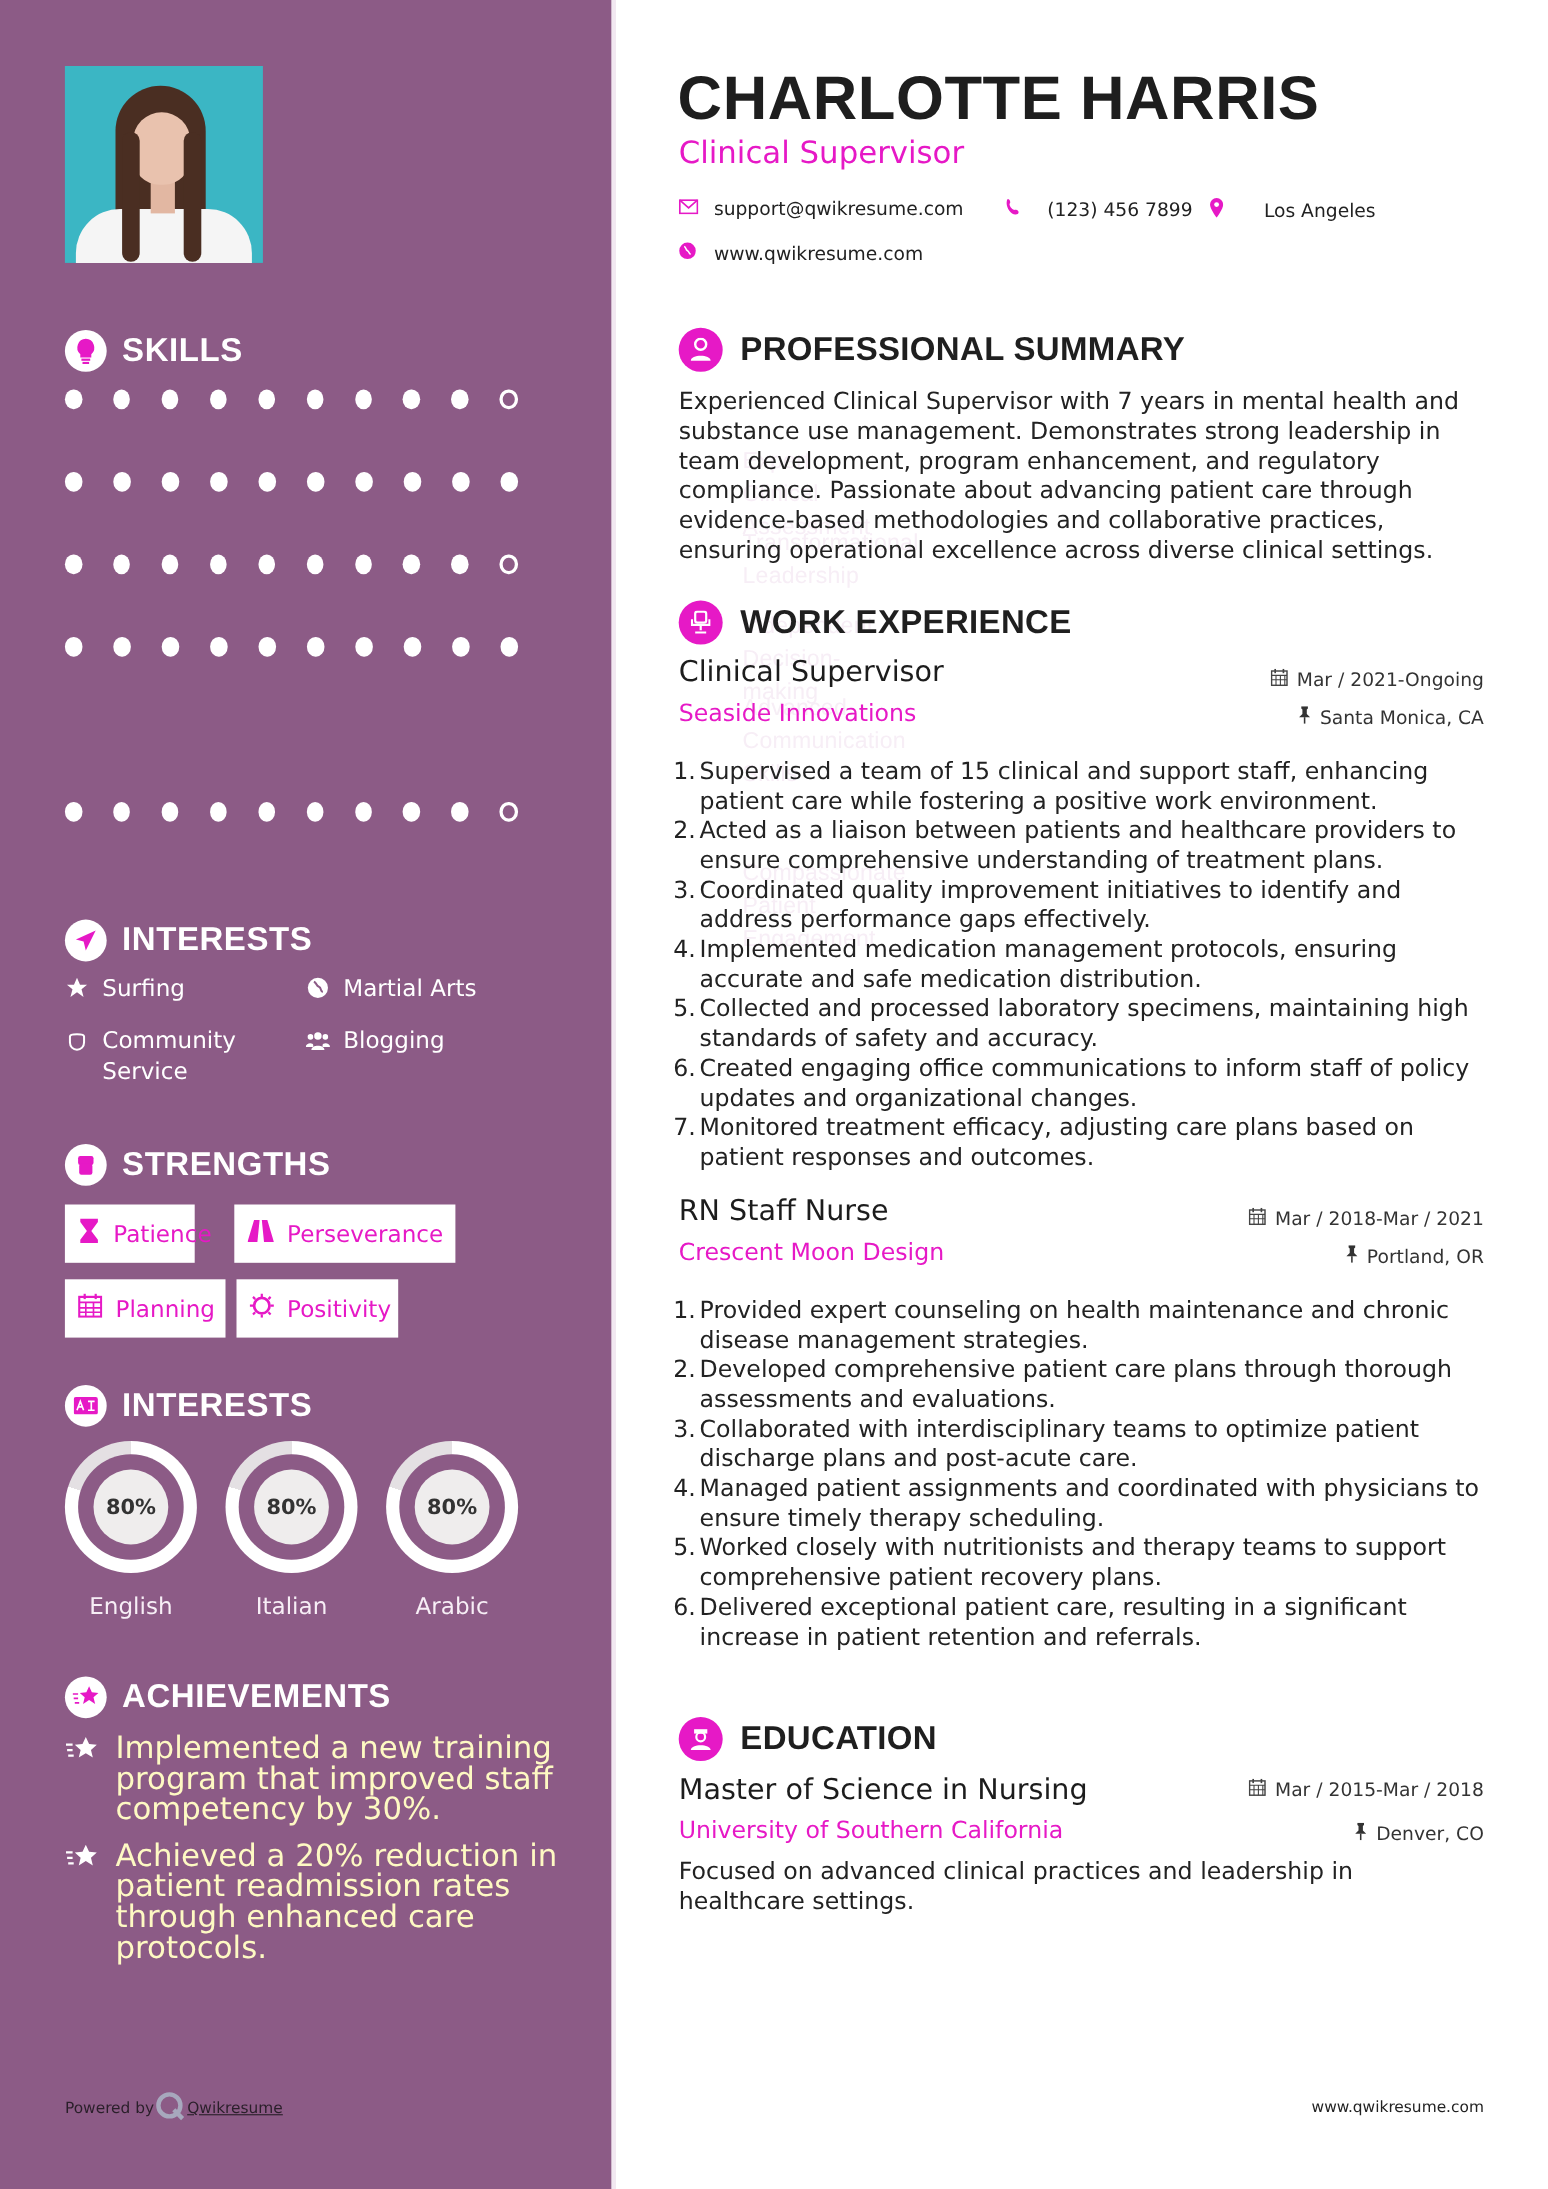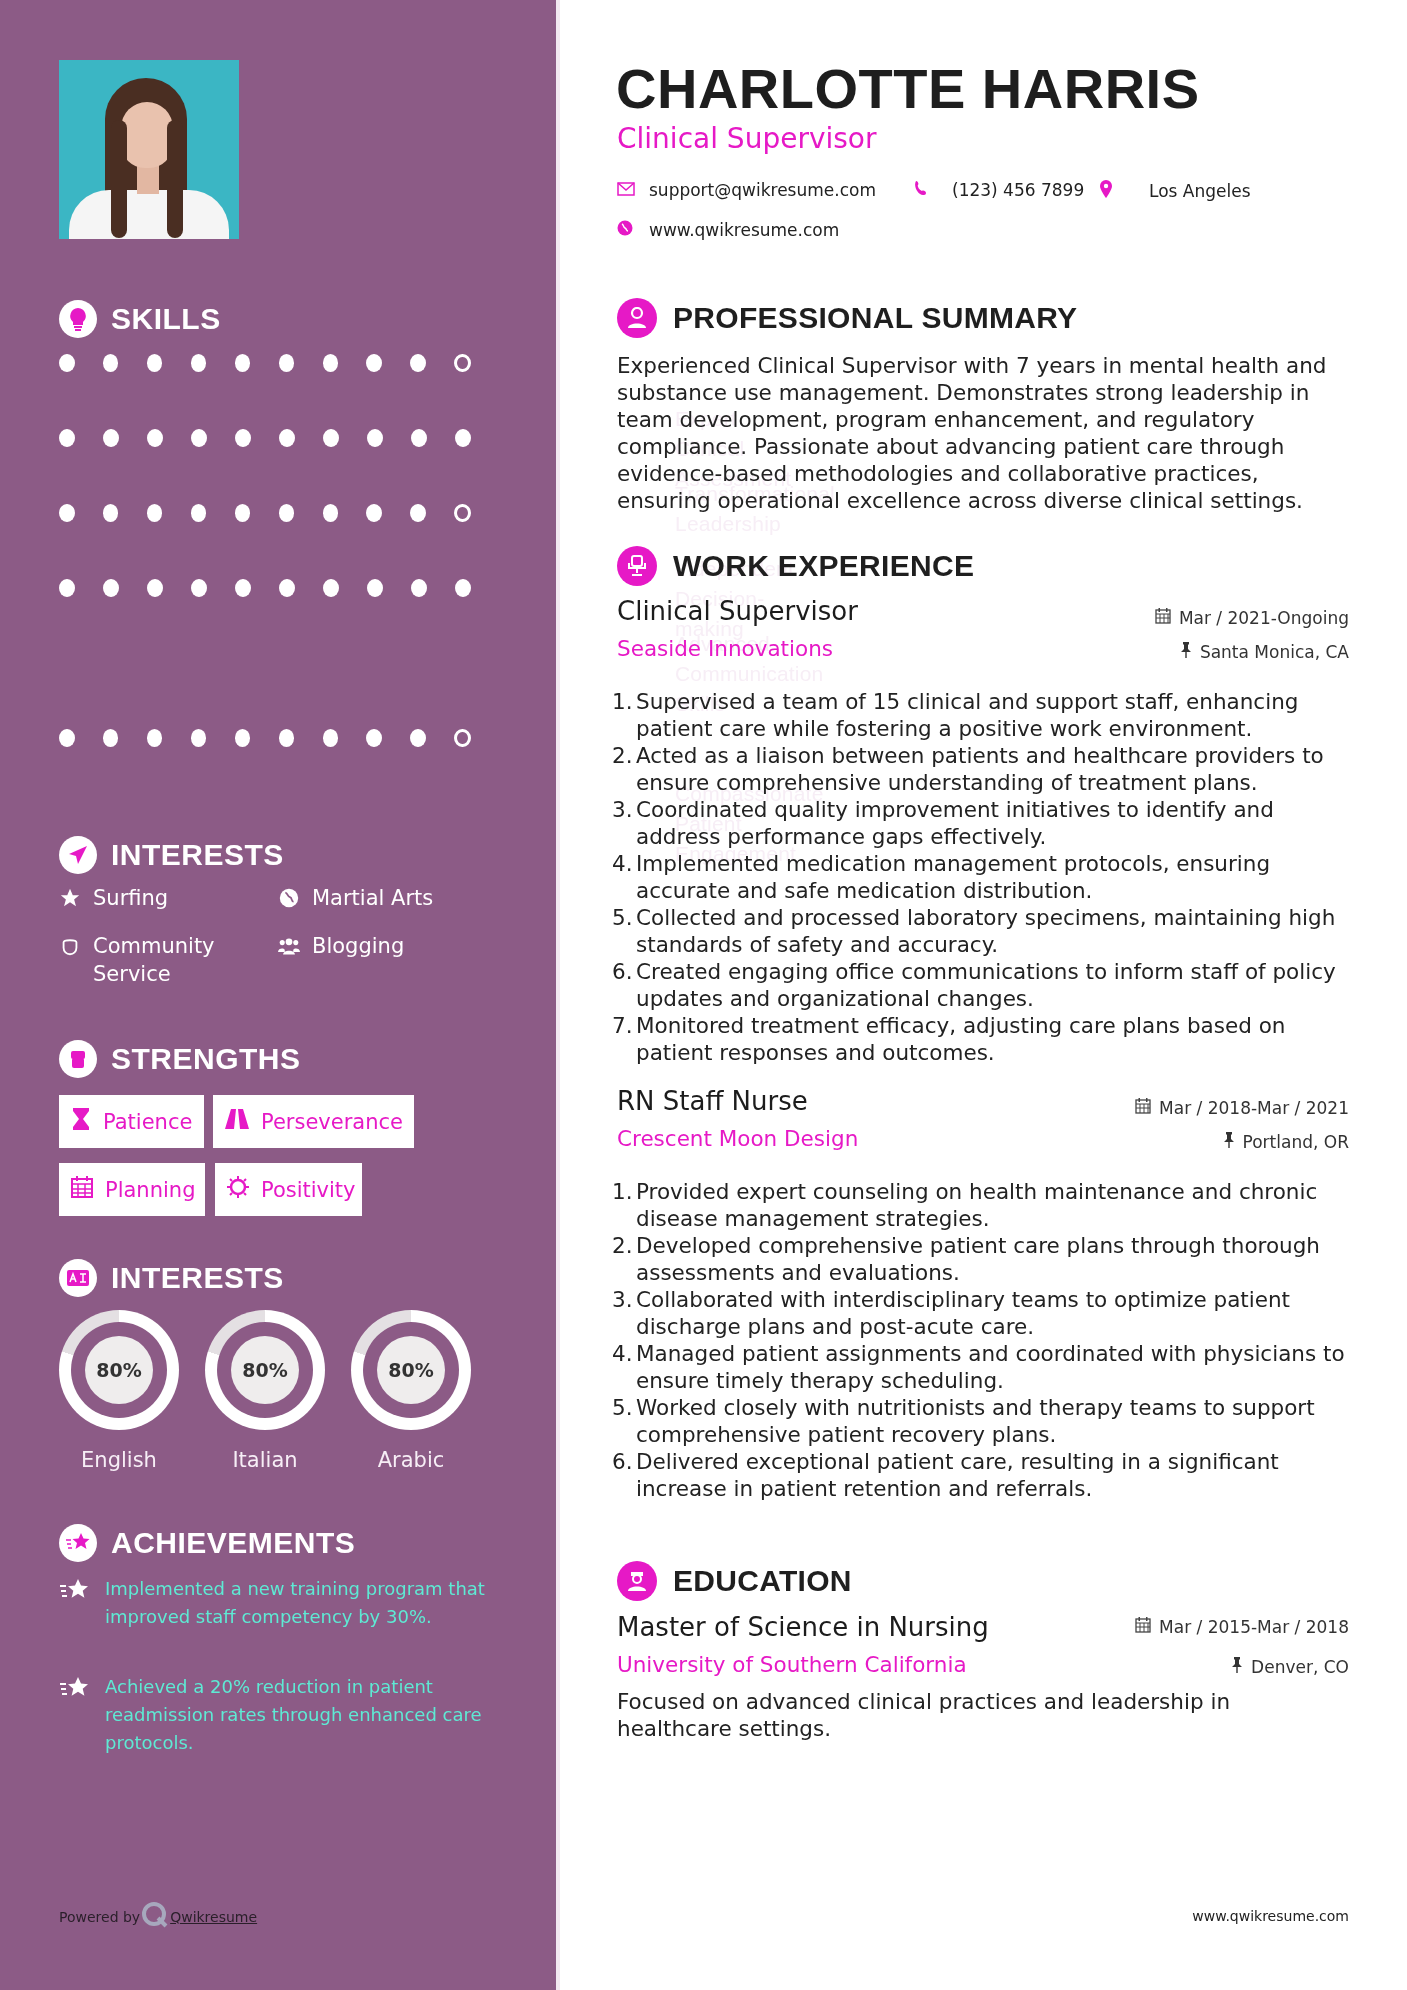--- a/index.html
+++ b/index.html
@@ -34,21 +34,21 @@
   .chip { position: absolute; height: 53px; background: #fff; display: flex; align-items: center; padding: 0 12px; gap: 12px; color: #e619c6; font-size: 21px; }
 
   .lang { position: absolute; width: 120px; text-align: center; }
   .ring { width: 120px; height: 120px; border-radius: 50%; position: relative; }
   .ring .inner-track { position: absolute; left: 12px; top: 12px; width: 96px; height: 96px; border-radius: 50%; background: #8c5b86; }
   .ring .center { position: absolute; left: 26px; top: 26px; width: 68px; height: 68px; border-radius: 50%; background: #efeded; display: flex; align-items: center; justify-content: center; font-weight: bold; font-size: 19px; color: #333; }
   .lang .lname { margin-top: 18px; font-size: 21px; color: #f7eef6; }
 
   .ach { position: absolute; left: 59px; display: flex; gap: 14px; width: 450px; }
   .ach .ic { width: 32px; flex: none; padding-top: 2px; }
-  .ach .txt { font-size: 18px; line-height: 28px; color: #5eead4; }
+  .ach .txt { font-size: 28px; line-height: 28px; color: #fef9c3; }
 
   .powered { position: absolute; left: 59px; top: 1900px; display: flex; align-items: center; font-size: 14px; color: #2a1f2a; }
   .powered .link { text-decoration: underline; color: #2a1f2a; }
 
   
   .name { position: absolute; left: 616px; top: 56px; font-family: "Liberation Sans", sans-serif; font-weight: bold; font-size: 56px; color: #1e1e1e; letter-spacing: 0.5px; }
   .role { position: absolute; left: 617px; top: 122px; font-size: 28px; color: #e619c6; }
   .contact { position: absolute; display: flex; align-items: center; gap: 14px; font-size: 17px; color: #222; }
 
   .r-head { position: absolute; left: 617px; display: flex; align-items: center; gap: 16px; }
@@ -218,21 +218,21 @@
   <div class="s-head" style="top:1040px;">
     <span class="ic">
       <svg width="20" height="22" viewBox="0 0 20 22">
           <rect x="3" y="3" width="14" height="8" rx="2" fill="#e619c6"></rect>
           <rect x="4" y="10" width="12" height="10" rx="2" fill="#e619c6"></rect>
         </svg>
     </span>
     <span class="t">STRENGTHS</span>
   </div>
 
-  <div class="chip" style="left:59px; top:1095px; width:145px;">
+  <div class="chip" style="left:59px; top:1095px; width:118px;">
     <span><svg width="20" height="24" viewBox="0 0 20 24">
           <path d="M2 1h16v3l-6 8 6 8v3H2v-3l6-8-6-8z" fill="#e619c6"></path>
         </svg></span>
     <span>Patience</span>
   </div>
   <div class="chip" style="left:213px; top:1095px; width:201px;">
     <span><svg width="24" height="20" viewBox="0 0 24 20">
           <path d="M6 0h5l-2 20H0z M13 0h5l6 20h-9z" fill="#e619c6"></path>
         </svg></span>
     <span>Perseverance</span>

